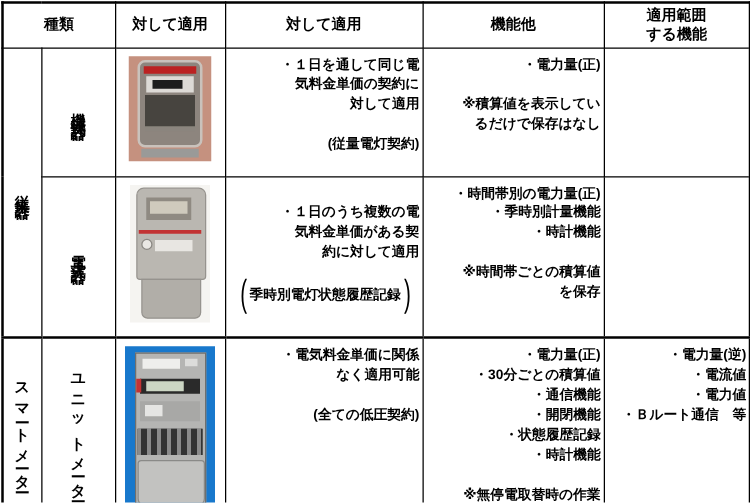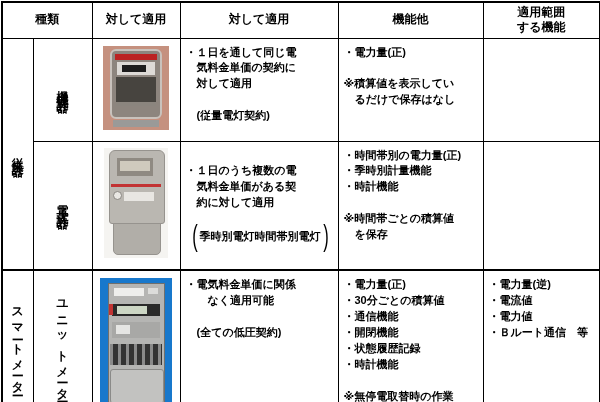--- a/index.html
+++ b/index.html
@@ -8,21 +8,21 @@
     font-family:"Liberation Sans","DejaVu Sans",sans-serif; color:#000;
     box-sizing:border-box; padding:1px;
   }
   table.meter-table {
     border-collapse:collapse; table-layout:fixed;
     width:598px; height:398px; border:2px solid #000;
   }
   td, th { border:1px solid #000; padding:0; box-sizing:border-box; }
   th { font-size:12px; font-weight:bold; text-align:center; vertical-align:middle; white-space:pre-line; line-height:1.3; }
   td.txt {
-    vertical-align:top; text-align:left;
+    vertical-align:top; text-align:right;
     font-size:11px; font-weight:bold; line-height:1.45;
     padding:6px 2px 2px 5px; white-space:pre-line;
   }
   td.vcell { text-align:center; vertical-align:middle; }
   .vtext {
     display:inline-block; writing-mode:vertical-rl;
     font-size:12px; font-weight:bold; letter-spacing:3px; line-height:1;
   }
   td.imgcell { text-align:center; vertical-align:middle; }
   .group-sep td { border-top:2px solid #000; }
@@ -137,21 +137,21 @@
         </span>
       </td>
       <td class="txt">
         <span>・１日のうち複数の電
 　気料金単価がある契
 　約に対して適用</span>
         <span class="paren-block">
           <span class="bigparen">(</span>
           <span class="paren-lines">
             <span>季時別電灯</span>
-            <span>時間帯別電灯</span>
+            <span>状態履歴記録</span>
           </span>
           <span class="bigparen">)</span>
         </span>
       </td>
       <td class="txt">・時間帯別の電力量(正)
 ・季時別計量機能
 ・時計機能
 
 ※時間帯ごとの積算値
 　を保存</td>

